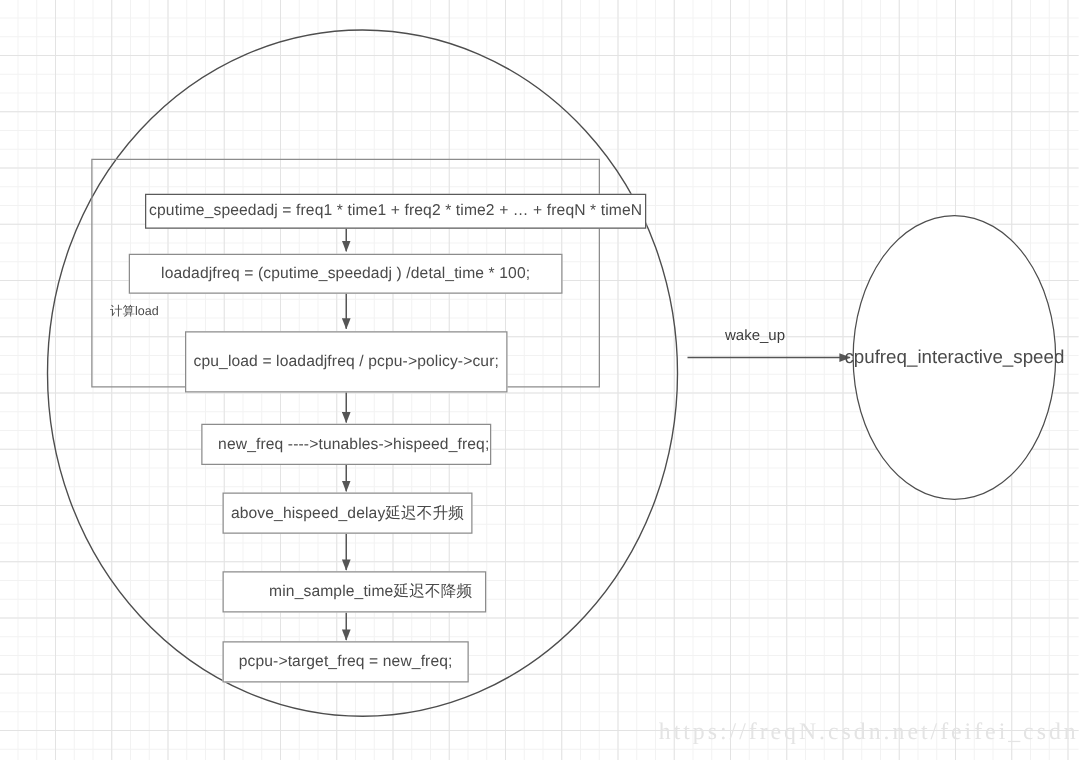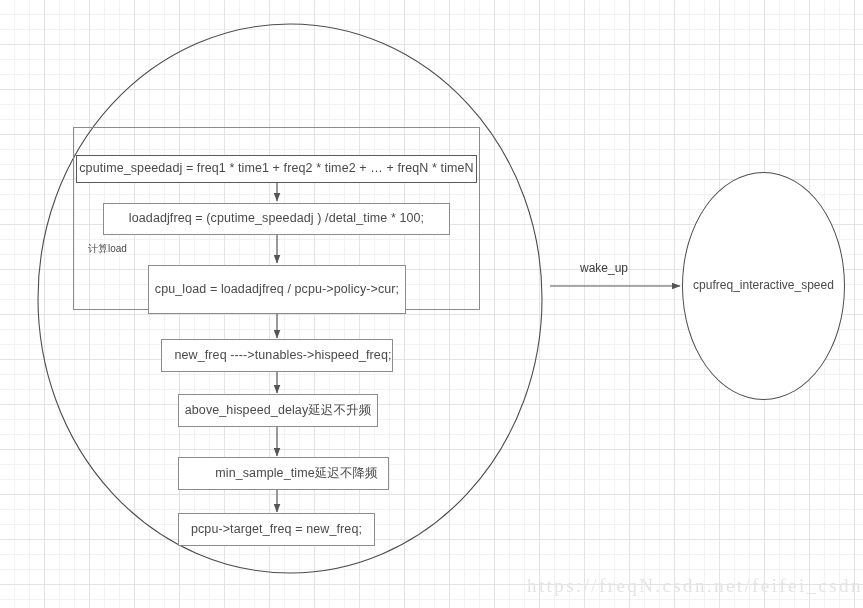--- a/index.html
+++ b/index.html
@@ -39,20 +39,21 @@
     line-height: 1.25;
     display: flex;
     align-items: center;
     justify-content: center;
     text-align: center;
     white-space: nowrap;
     letter-spacing: 0.1px;
   }
   .node.emphasis {
     border: 1.6px solid #5a5a5a;
+    margin-left: 40px;
   }
   .group-box {
     position: absolute;
     box-sizing: border-box;
     background: transparent;
     border: 1px solid #8c8c8c;
   }
   .free-label {
     position: absolute;
     color: #4a4a4a;
@@ -63,21 +64,21 @@
     position: absolute;
     box-sizing: border-box;
     border: 1px solid #4d4d4d;
     border-radius: 50%;
     background: #ffffff;
     display: flex;
     align-items: center;
     justify-content: center;
     text-align: center;
     color: #4a4a4a;
-    font-size: 12px;
+    font-size: 15px;
     line-height: 1.3;
   }
   .edge-label {
     position: absolute;
     color: #3c3c3c;
     font-size: 12px;
     white-space: nowrap;
     background: transparent;
   }
   .watermark {

